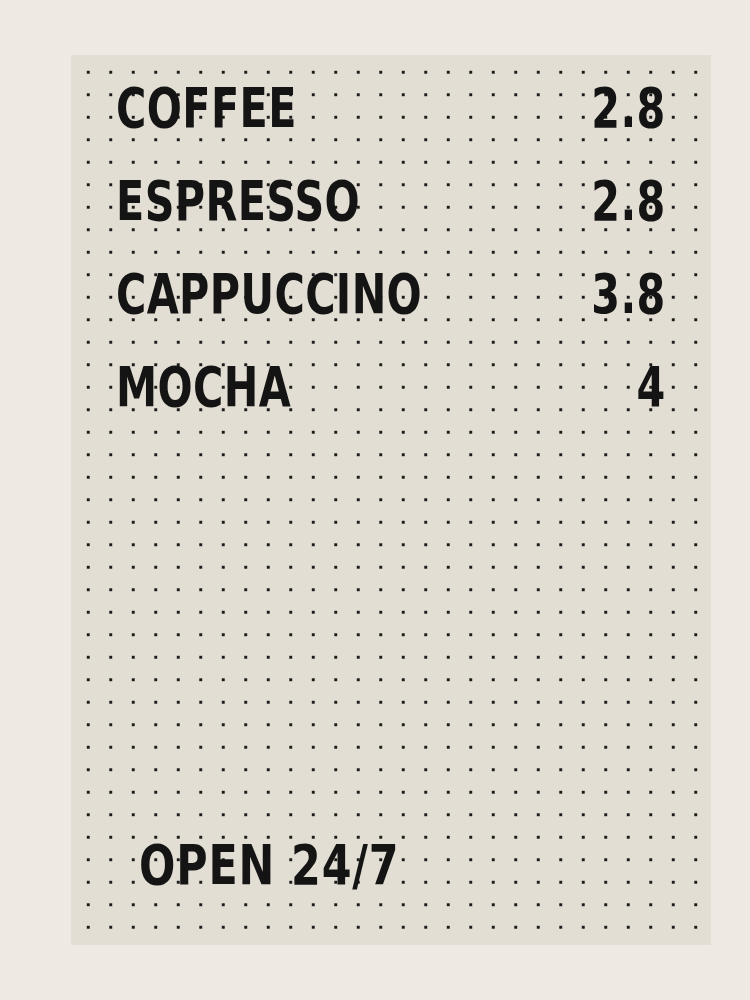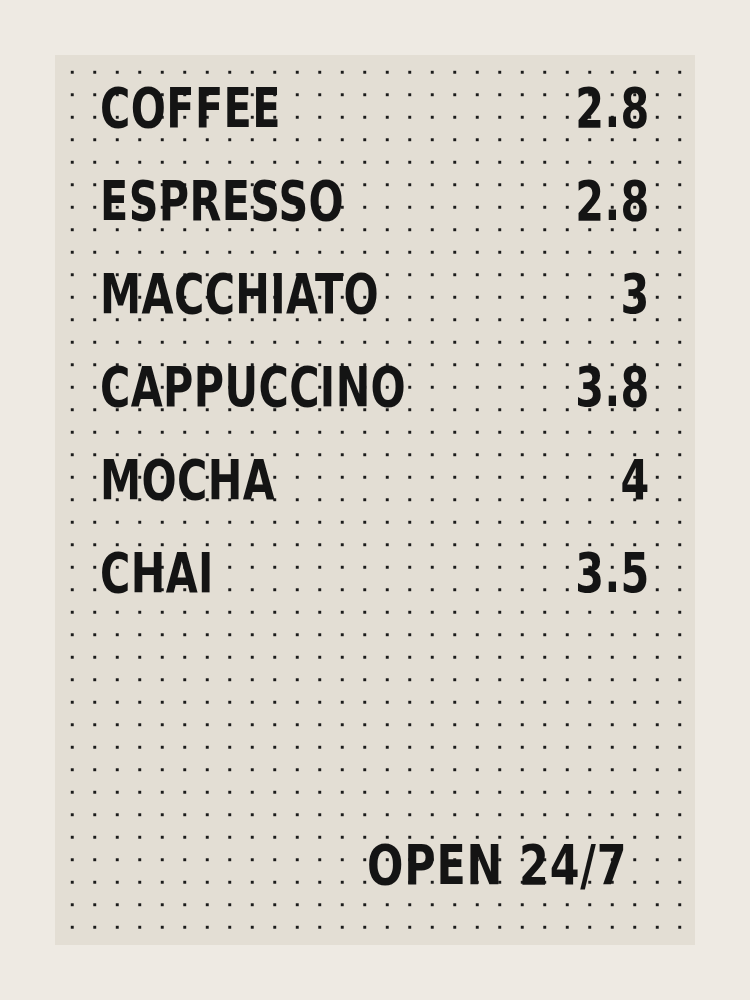--- a/index.html
+++ b/index.html
@@ -9,21 +9,21 @@
   body {
     width: 750px;
     height: 1000px;
     background: #eeeae3;
     font-family: "Liberation Sans", sans-serif;
     overflow: hidden;
   }
 
   .poster {
     position: absolute;
-    left: 0;
+    left: 16px;
     top: 0;
     width: 596px;
     height: 1000px;
     background: #eeeae3;
   }
 
   
   .board {
     position: absolute;
     left: 55px;
@@ -70,21 +70,21 @@
   .item-price {
     transform-origin: right bottom;
     text-align: right;
   }
 
   .footer {
     position: absolute;
     left: 100px;
     top: 835px;
     width: 550px;
-    text-align: right;
+    text-align: left;
   }
 
   .footer-text {
     display: inline-block;
     color: #141414;
     font-family: "DejaVu Sans Condensed", "Liberation Sans Narrow", "Liberation Sans", sans-serif;
     font-weight: 700;
     font-size: 56px;
     line-height: 60px;
     letter-spacing: 1px;
@@ -104,41 +104,33 @@
     <div class="row">
       <span class="item-name">COFFEE</span>
       <span class="item-price">2.8</span>
     </div>
 
     <div class="row">
       <span class="item-name">ESPRESSO</span>
       <span class="item-price">2.8</span>
     </div>
 
-    <div class="row">
-      <span class="item-name">MACCHIATO</span>
-      <span class="item-price">3</span>
-    </div>
 
     <div class="row">
       <span class="item-name">CAPPUCCINO</span>
       <span class="item-price">3.8</span>
     </div>
 
 
     <div class="row">
       <span class="item-name">MOCHA</span>
       <span class="item-price">4</span>
     </div>
 
 
-    <div class="row">
-      <span class="item-name">CHAI</span>
-      <span class="item-price">3.5</span>
-    </div>
 
   </div>
 
   <div class="footer">
     <span class="footer-text">OPEN 24/7</span>
   </div>
 
 </div>
 
 </body></html>

